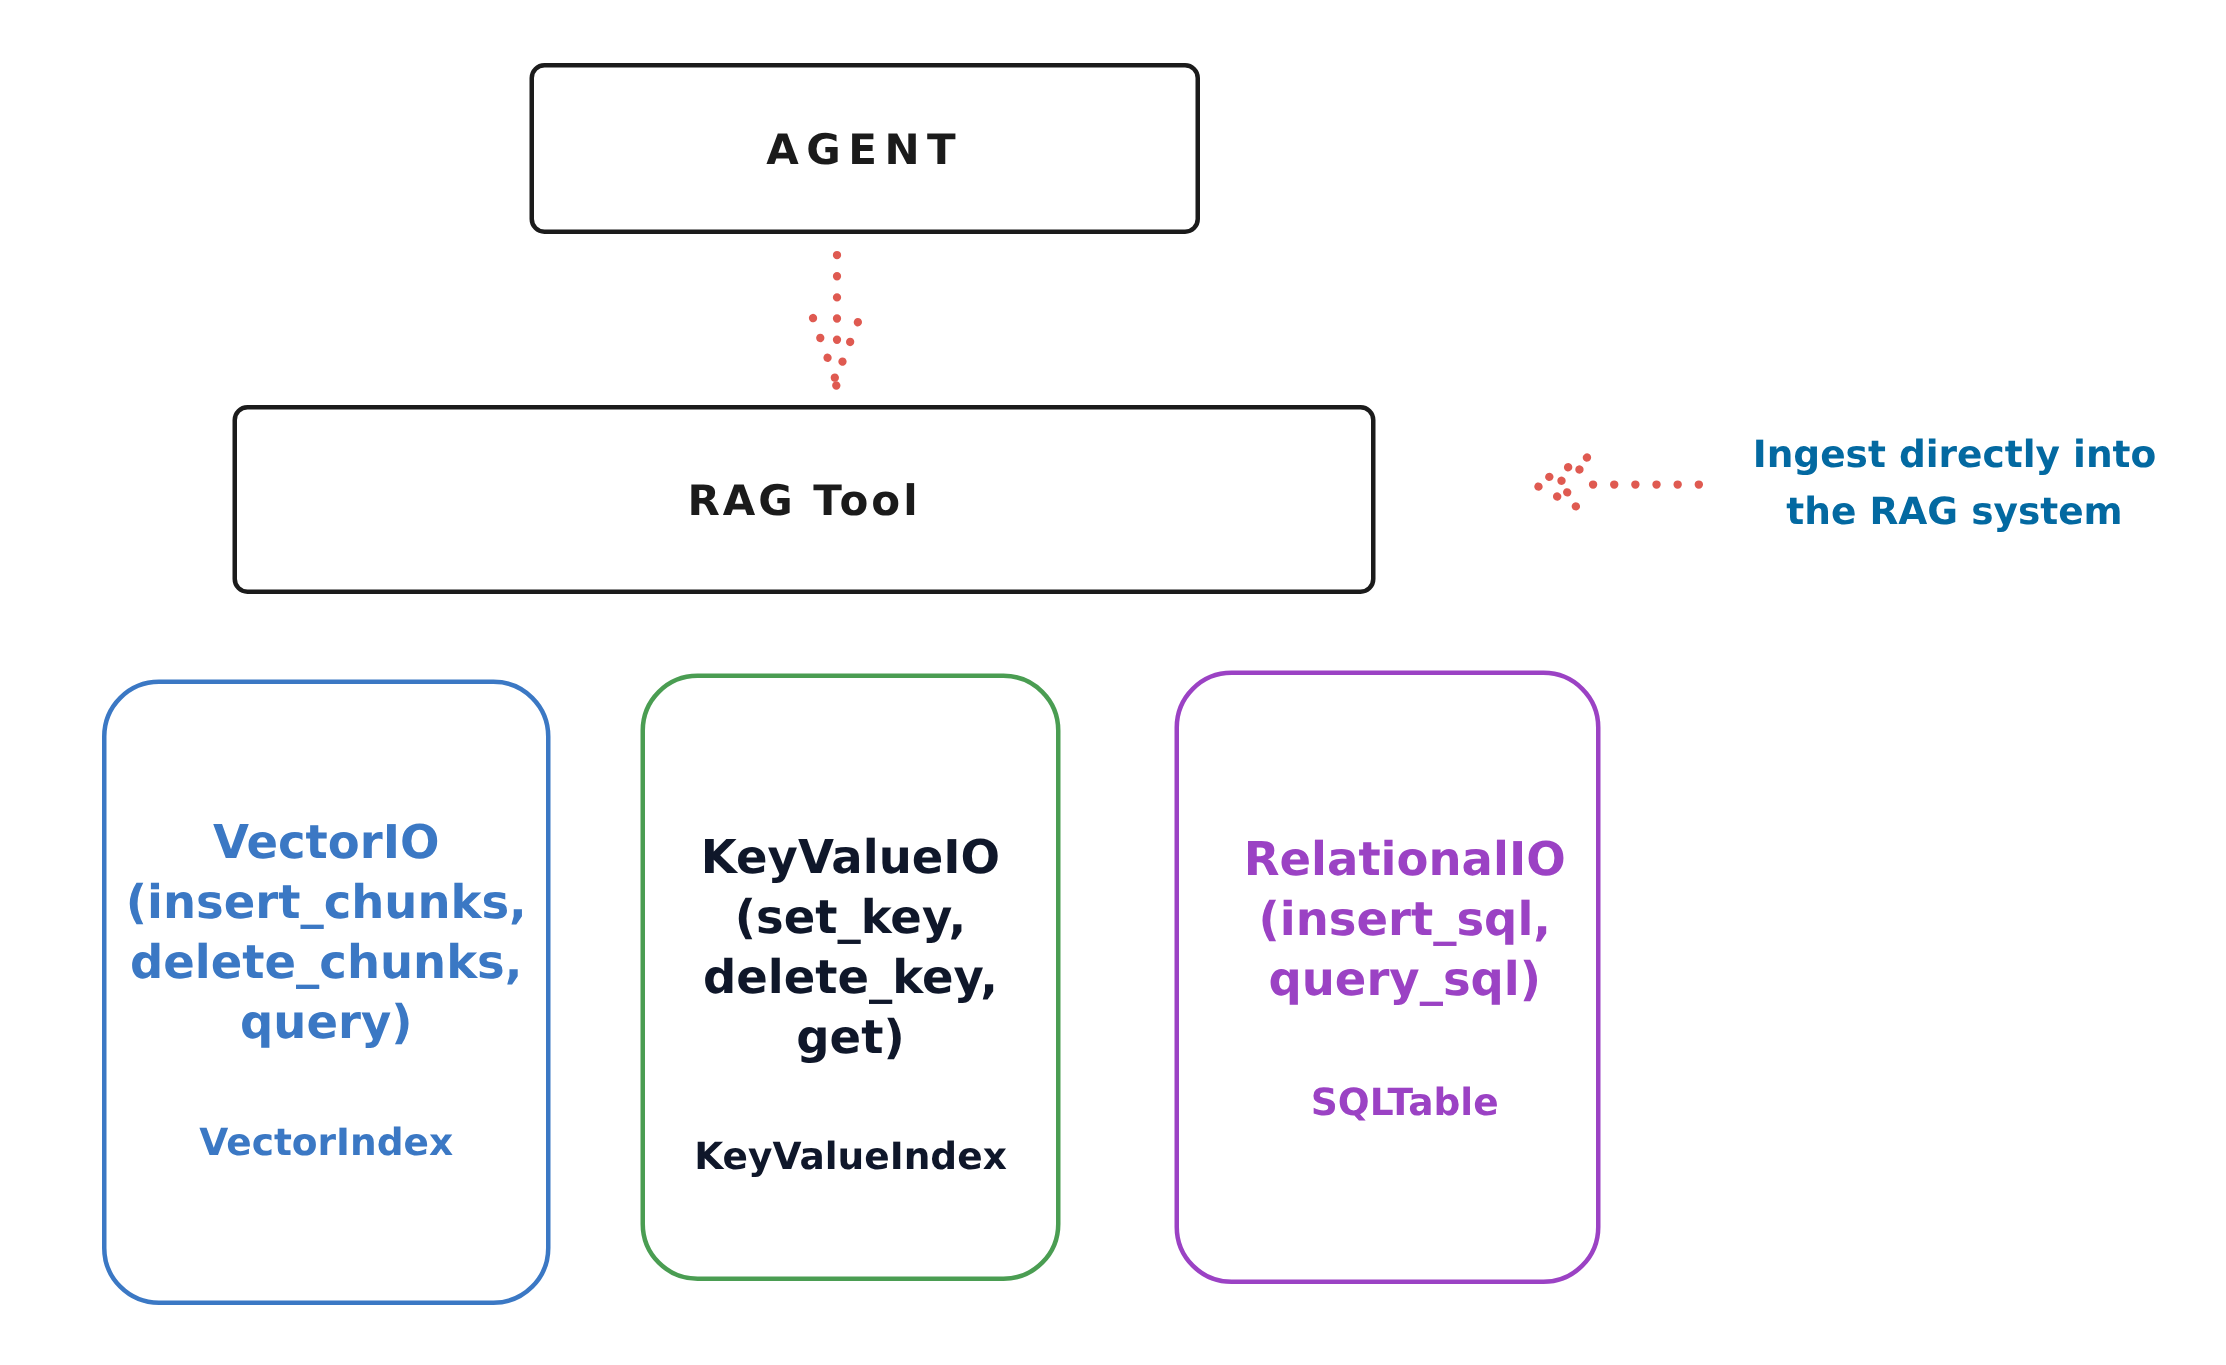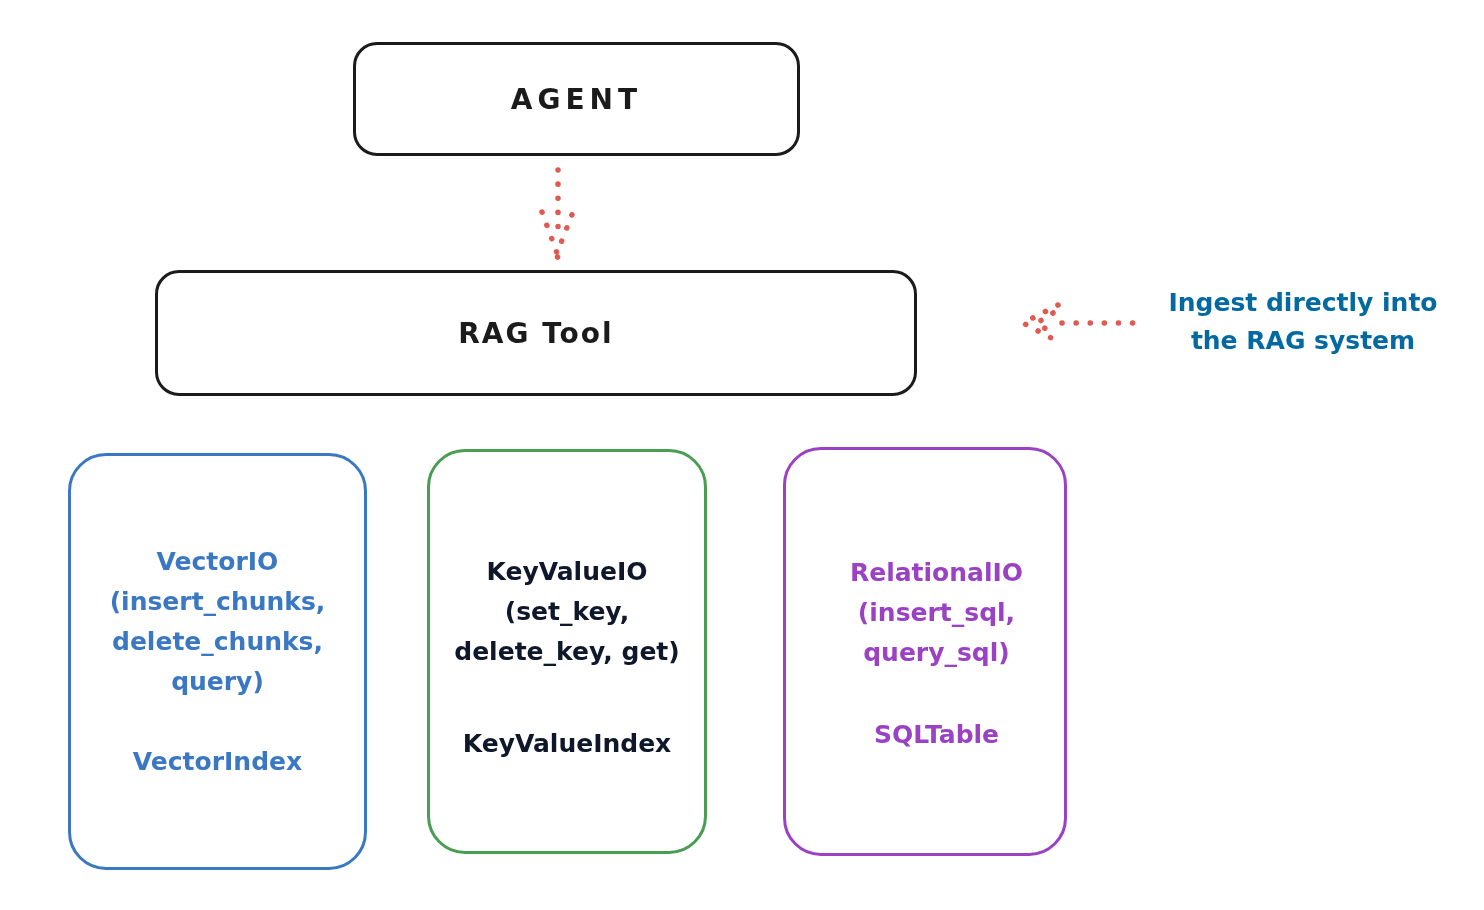--- a/index.html
+++ b/index.html
@@ -12,21 +12,21 @@
   .canvas {
     position: absolute; left: 0; top: 0;
     width: 1484px; height: 910px;
     background: #ffffff;
   }
 
   
   .node {
     position: absolute;
     border: 3.5px solid #1b1b1b;
-    border-radius: 24px;
+    border-radius: 10px;
     background: #ffffff;
     display: flex; align-items: center; justify-content: center;
     color: #1b1b1b;
   }
   .node-label {
     font-size: 28px;
     font-weight: 600;
     letter-spacing: 2px;
     color: #1b1b1b;
   }
@@ -38,34 +38,34 @@
   .store-box {
     position: absolute;
     border-radius: 38px;
     background: #ffffff;
     border: 3.5px solid;
     display: flex; flex-direction: column; align-items: center;
     text-align: center;
   }
   .store-methods {
     white-space: pre-line;
-    font-size: 25px;
+    font-size: 31px;
     font-weight: 600;
     line-height: 40px;
   }
   .store-index {
     font-size: 25px;
     font-weight: 600;
     line-height: 40px;
   }
   #vector-box     { left: 68px;  top: 453px; width: 299px; height: 417px; border-color: #3b78c4; color: #3b78c4; padding-top: 86px; }
   #keyvalue-box   { left: 427px; top: 449px; width: 280px; height: 405px; border-color: #4a9d52; color: #0f172a; padding-top: 100px; }
   #relational-box { left: 783px; top: 447px; width: 284px; height: 409px; border-color: #9b42c4; color: #9b42c4; padding-top: 103px; padding-left: 23px; }
   #vector-box     .store-index { margin-top: 40px; }
-  #keyvalue-box   .store-index { margin-top: 52px; }
+  #keyvalue-box   .store-index { margin-top: 39px; }
   #relational-box .store-index { margin-top: 42px; }
 
   
   .annotation {
     position: absolute;
     left: 1138px; top: 284px; width: 330px;
     text-align: center;
     color: #0369a1;
     font-size: 25px;
     font-weight: 700;

